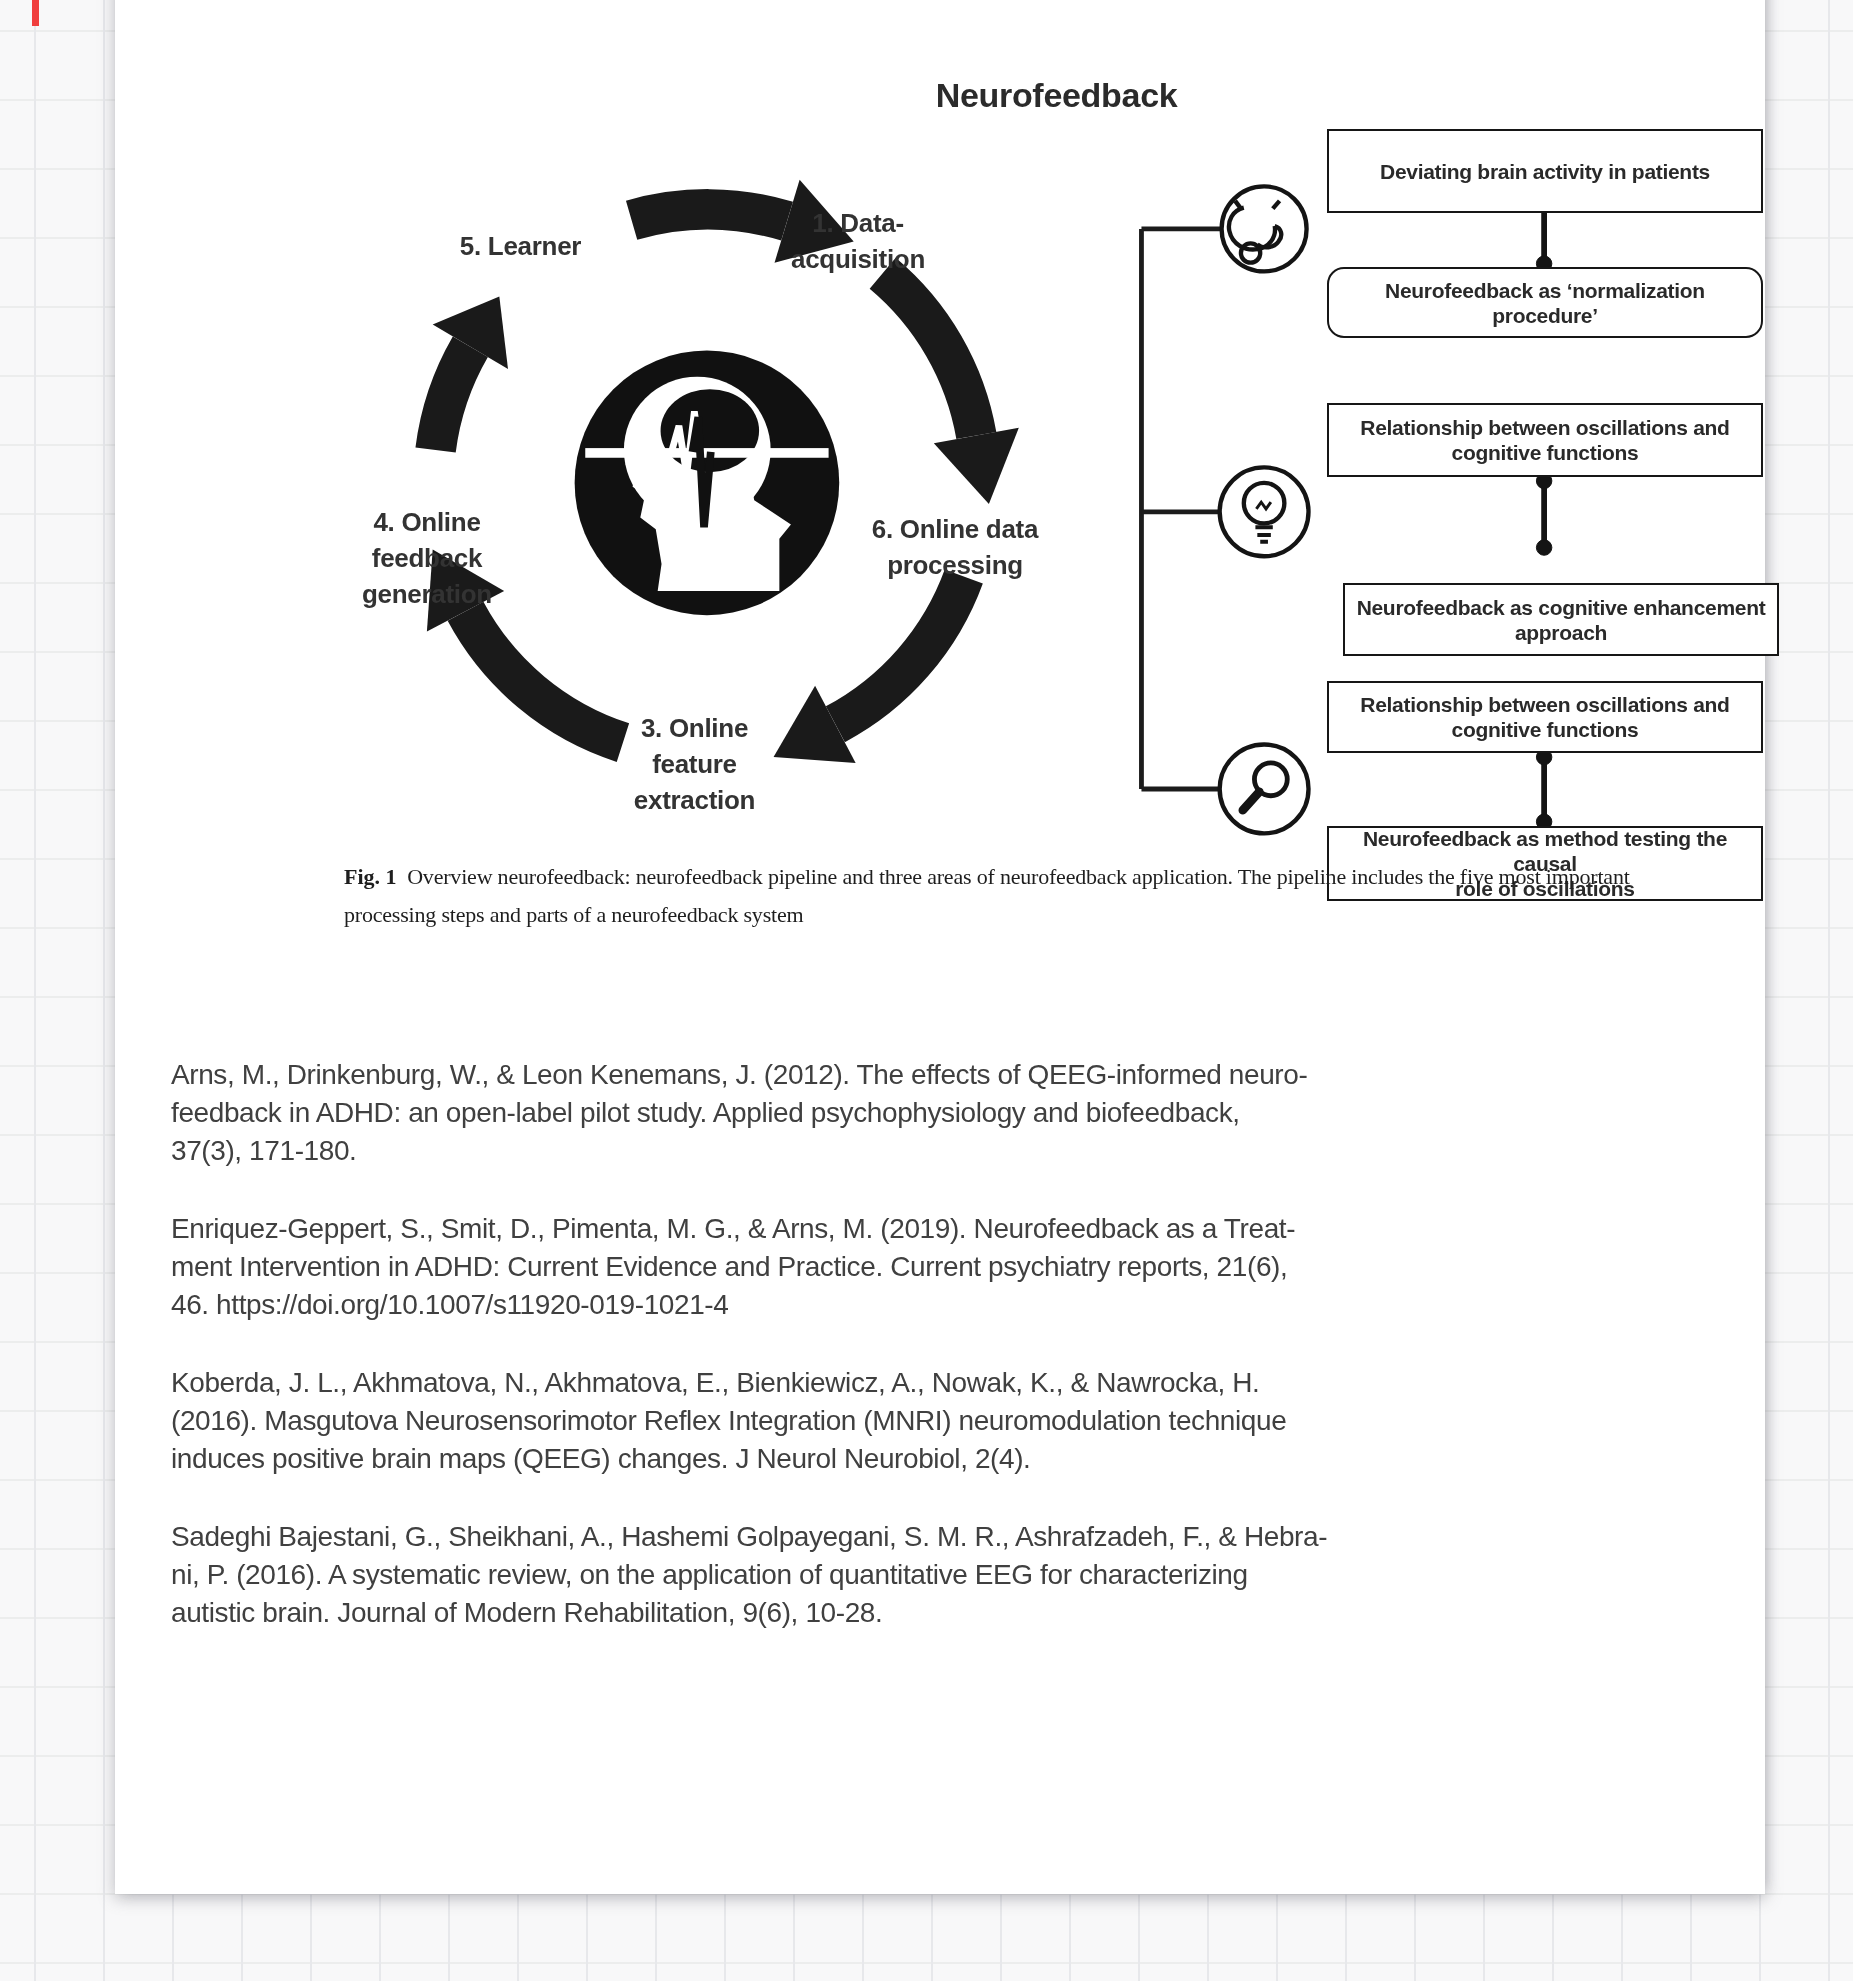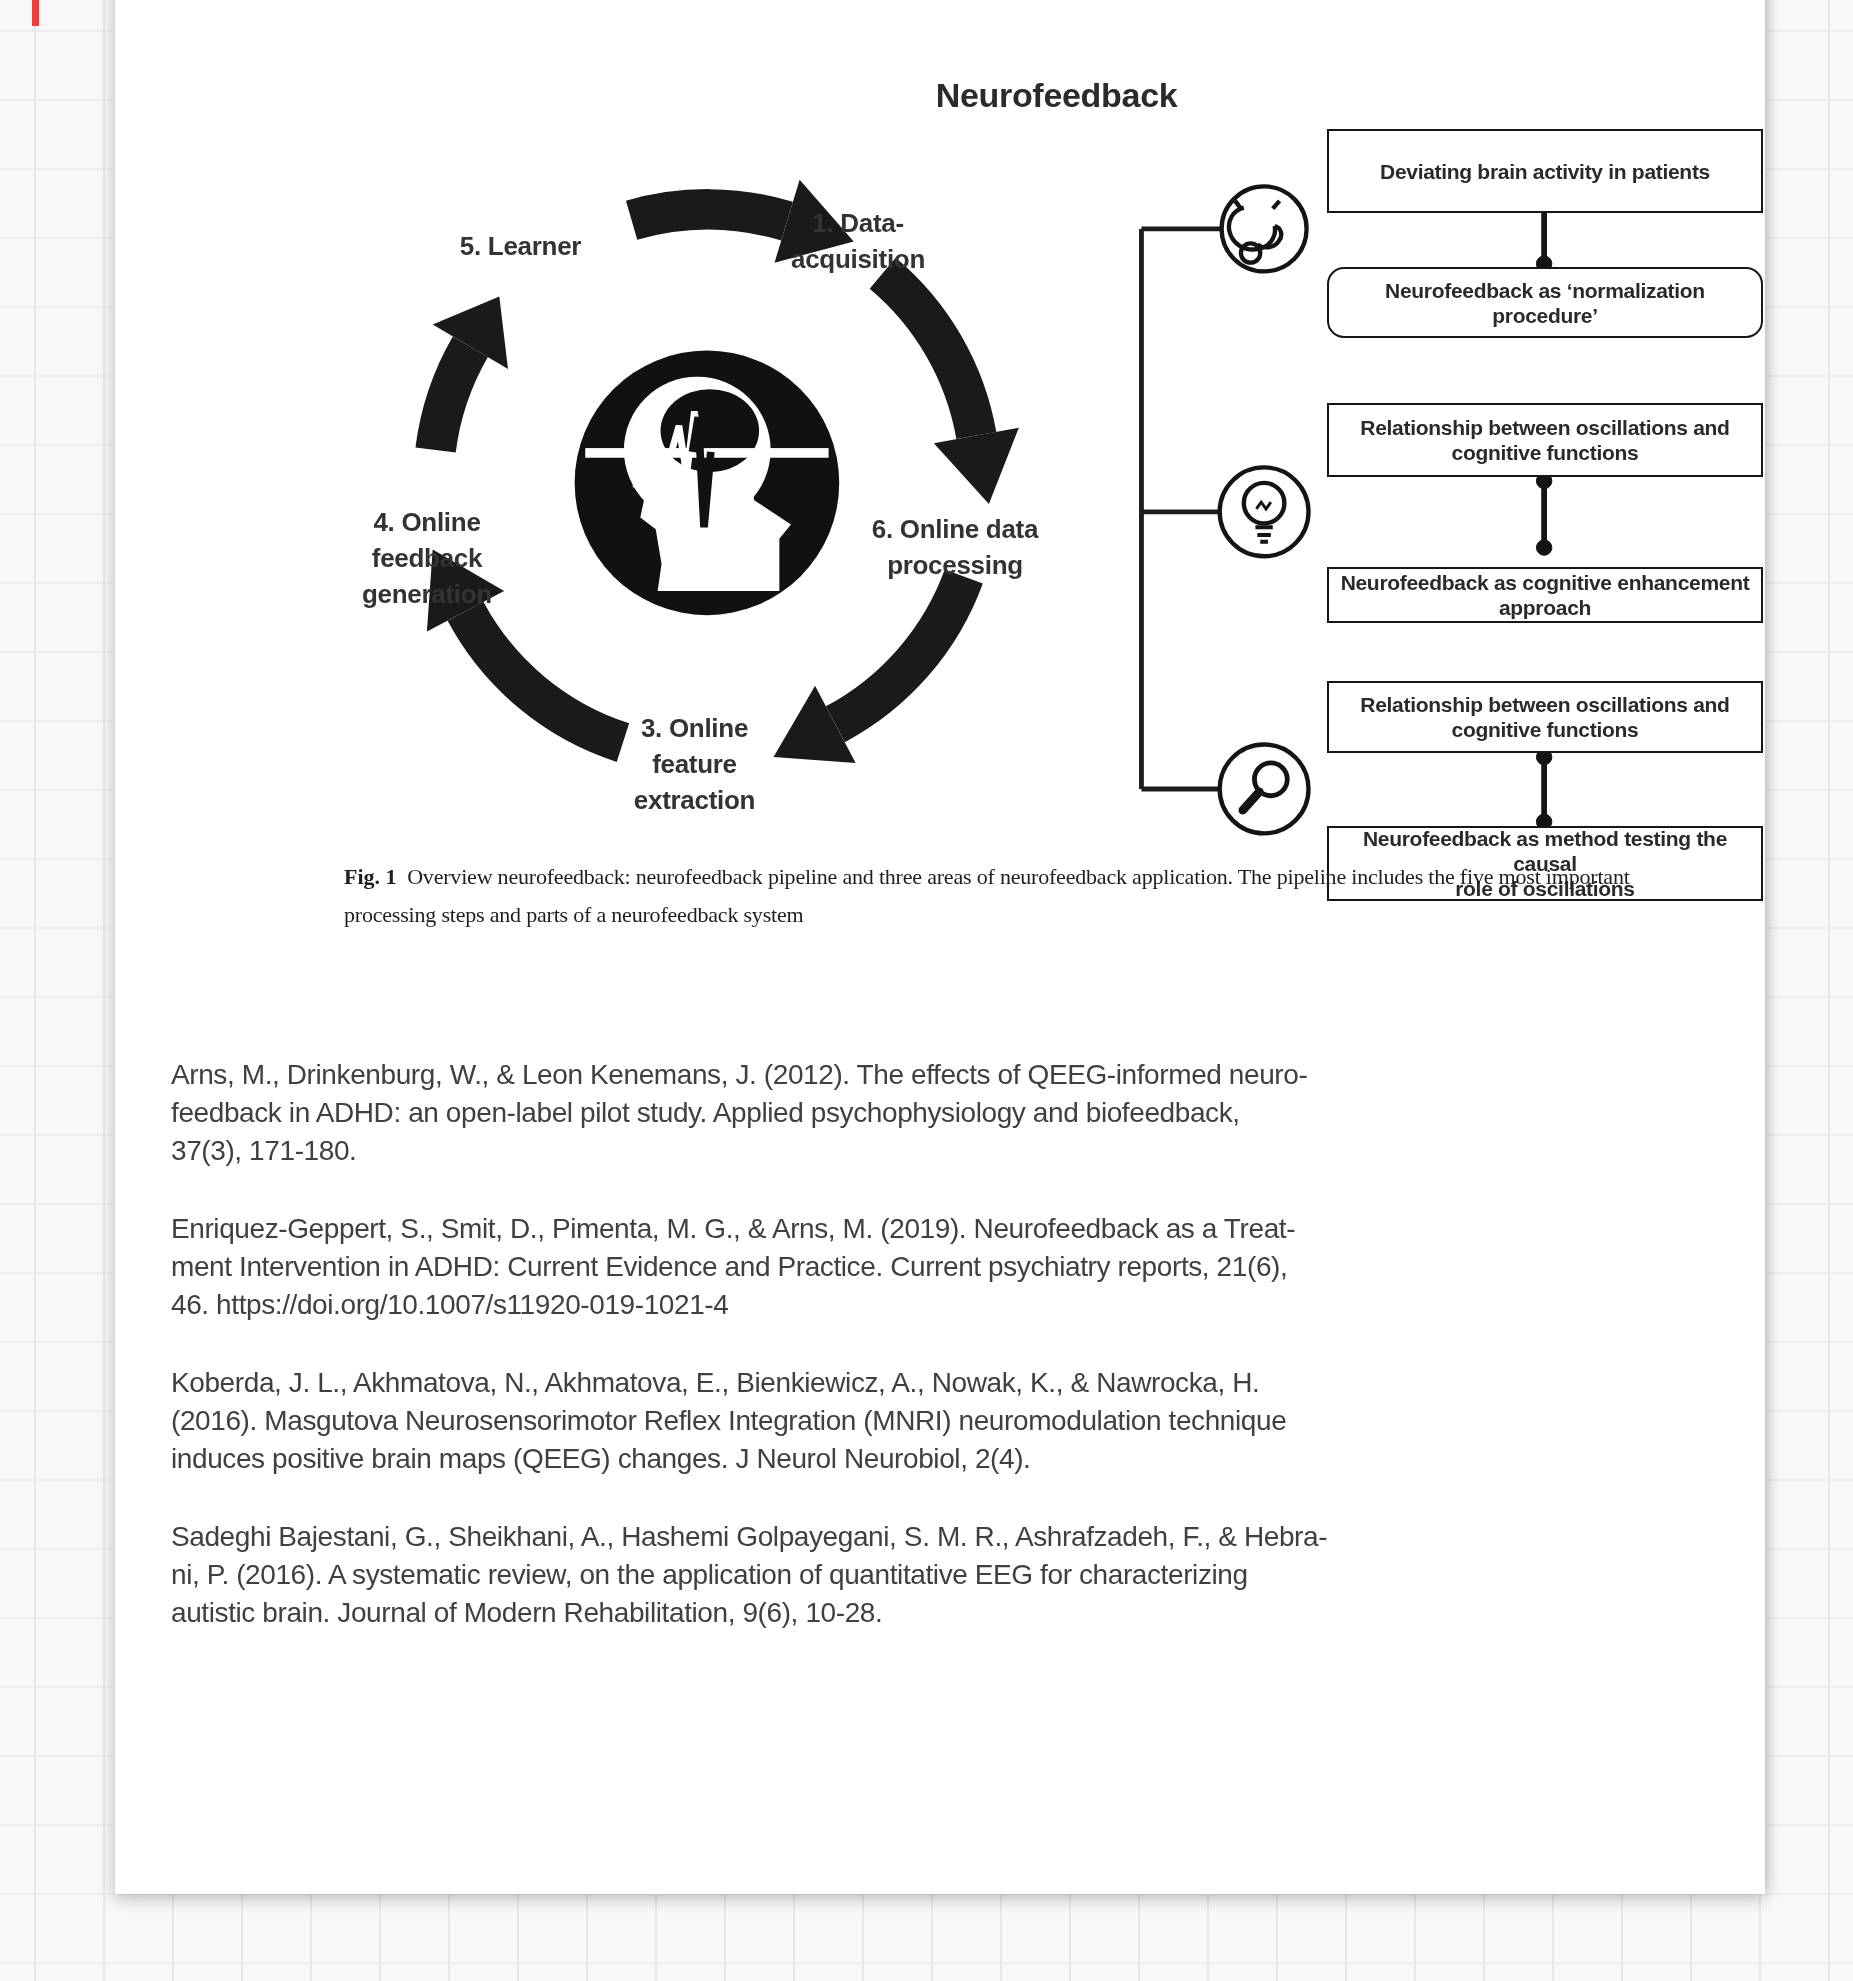--- a/index.html
+++ b/index.html
@@ -38,21 +38,21 @@
   .lbl-4 { left:208px;  top:504px; width:208px; }
   .lbl-5 { left:304px;  top:228px; width:203px; }
 
   .app-box { position:absolute; left:1212px; width:436px; border:2.9px solid #161616;
              background:#fff; display:flex; align-items:center; justify-content:center;
              text-align:center; font-size:21px; font-weight:bold; color:#2a2a2a;
              line-height:25px; white-space:pre-line; letter-spacing:-0.3px; padding:1.9px 5.8px; }
   .box-1 { top:129px; height:84px; }
   .box-2 { top:267px; height:71px;border-radius:17px; }
   .box-3 { top:403px; height:74px; }
-  .box-4 { top:567px; height:56px; }
+  .box-4 { top:583px; height:73px;margin-left:16px; }
   .box-5 { top:681px; height:72px; }
   .box-6 { top:826px; height:75px; }
 
   .caption { position:absolute; left:229px; top:858px; width:1439px;
              font-family:"Liberation Serif", serif; font-size:22px; line-height:38px;
              color:#1e1e1e; white-space:pre; letter-spacing:-0.2px; }
   .caption b { letter-spacing:0; }
 
   .references { position:absolute; left:171px; top:1056px; width:1545px;
                 font-size:28px; line-height:38px; color:#404040;

